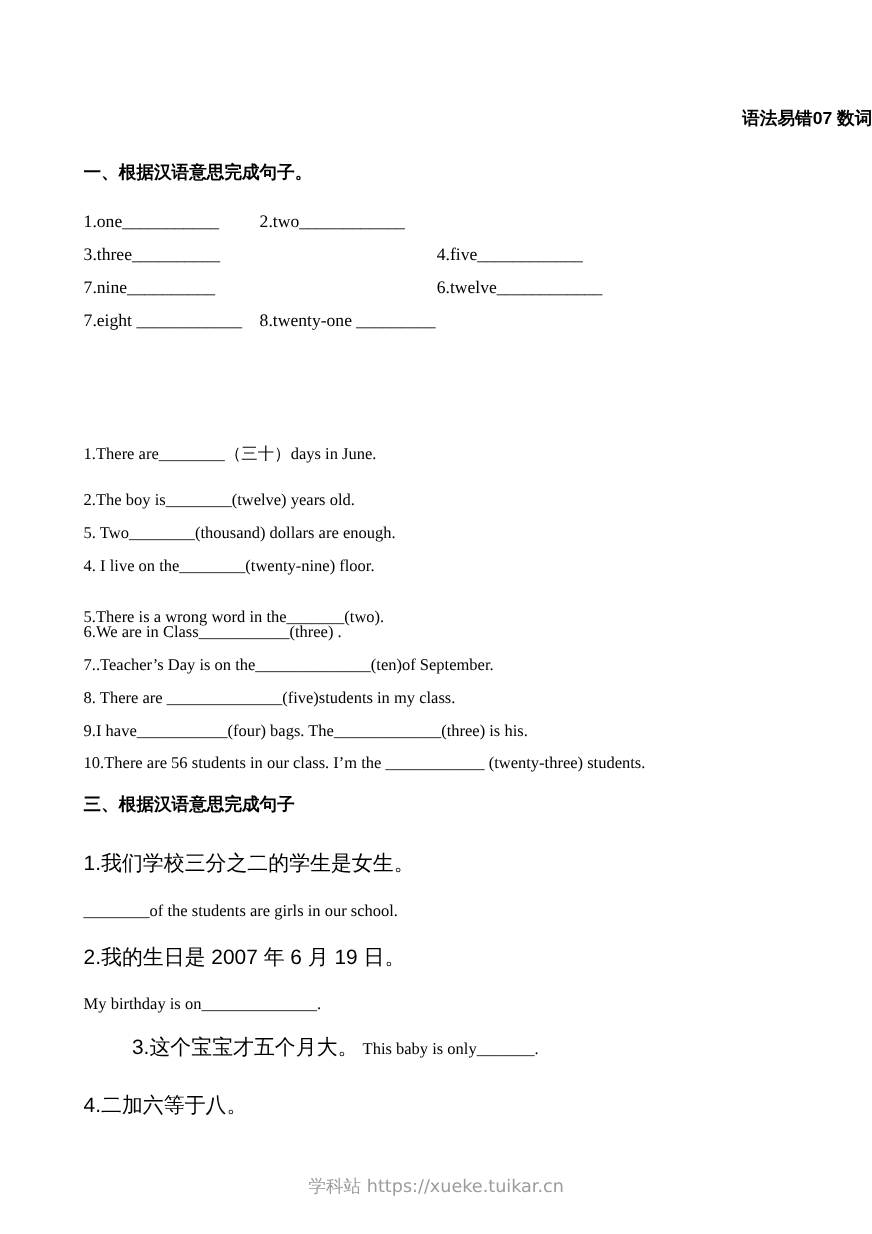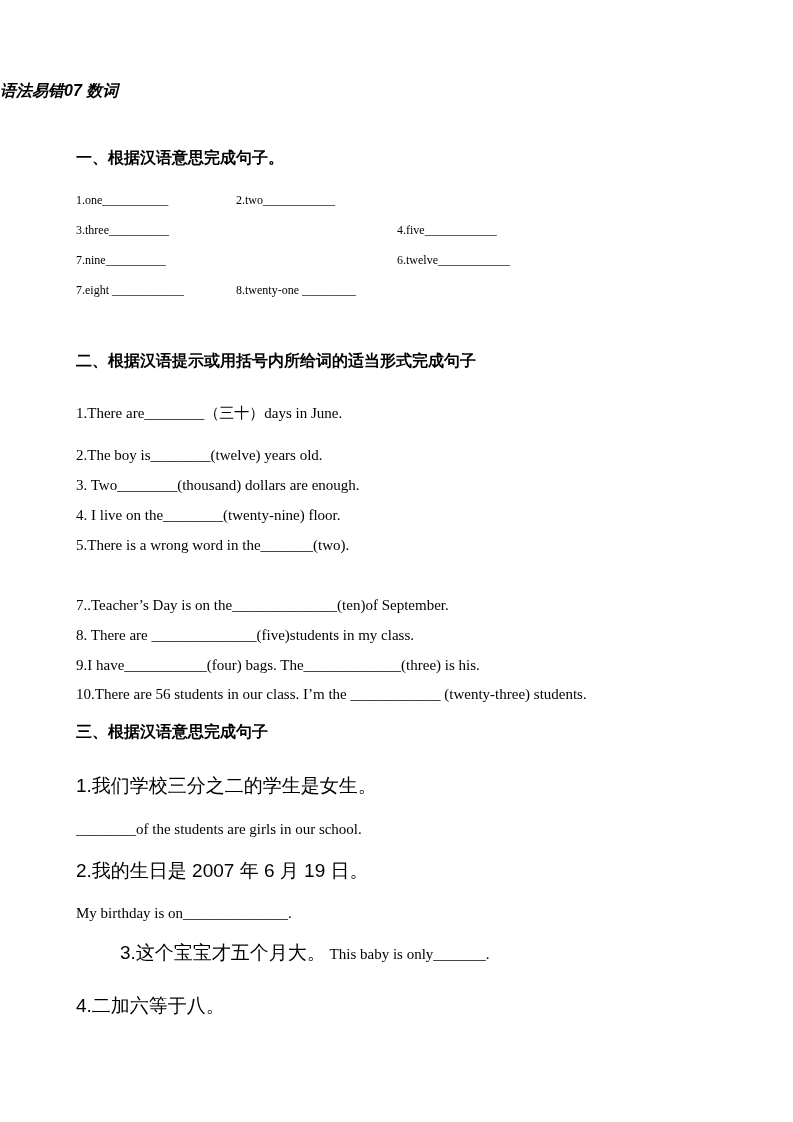--- a/index.html
+++ b/index.html
@@ -20,44 +20,43 @@
     position: absolute;
     left: 76px;
     white-space: pre;
     font-size: 15px;
     line-height: 20px;
     font-family: "Liberation Serif", serif;
   }
   .doc-title {
     position: absolute;
     left: 0;
-    top: 81px;
+    top: 98px;
     width: 100%;
-    text-align: left;
+    text-align: right;
     font-family: "Liberation Sans", sans-serif;
     font-weight: bold;
     font-size: 16px;
     white-space: pre;
-    font-style: italic;
   }
   .sec-heading {
     font-family: "Liberation Sans", sans-serif;
     font-weight: bold;
     font-size: 16px;
   }
   .ordinal-row {
     position: absolute;
     left: 0;
     width: 793px;
     height: 20px;
   }
   .ordinal-row span {
     position: absolute;
     white-space: pre;
-    font-size: 12px;
+    font-size: 16px;
     font-family: "Liberation Serif", serif;
   }
   .col-left  { left: 76px; }
   .col-mid   { left: 236px; }
   .col-right { left: 397px; }
   .cn-sans {
     font-family: "Liberation Sans", sans-serif;
     font-size: 19px;
   }
   .en-serif {
@@ -95,38 +94,39 @@
   </div>
   <div class="ordinal-row" style="top:253px;">
     <span class="col-left">7.nine__________</span>
     <span class="col-right">6.twelve____________</span>
   </div>
   <div class="ordinal-row" style="top:283px;">
     <span class="col-left">7.eight ____________</span>
     <span class="col-mid">8.twenty-one _________</span>
   </div>
 
-  <div class="line sec-heading" style="top:351px;">二、根据汉语提示或用括号内所给词的适当形式完成句子</div>
 
   <div class="line" style="top:403px;">1.There are________（三十）days in June.</div>
   <div class="line" style="top:445px;">2.The boy is________(twelve) years old.</div>
-  <div class="line" style="top:475px;">3. Two________(thousand) dollars are enough.</div>
+  <div class="line" style="top:475px;">5. Two________(thousand) dollars are enough.</div>
   <div class="line" style="top:505px;">4. I live on the________(twenty-nine) floor.</div>
-  <div class="line" style="top:535px;">5.There is a wrong word in the_______(two).</div>
+  <div class="line" style="top:551px;">5.There is a wrong word in the_______(two).</div>
+  <div class="line" style="top:565px;">6.We are in Class___________(three) .</div>
   <div class="line" style="top:595px;">7..Teacher’s Day is on the______________(ten)of September.</div>
   <div class="line" style="top:625px;text-align:right;">8. There are ______________(five)students in my class.</div>
   <div class="line" style="top:655px;">9.I have___________(four) bags. The_____________(three) is his.</div>
   <div class="line" style="top:684px;">10.There are 56 students in our class. I’m the ____________ (twenty-three) students.</div>
 
   <div class="line sec-heading" style="top:722px;">三、根据汉语意思完成句子</div>
 
   <div class="line cn-sans" style="top:776px;">1.我们学校三分之二的学生是女生。</div>
   <div class="line en-serif" style="top:819px;">________of the students are girls in our school.</div>
 
   <div class="line cn-sans" style="top:861px;">2.我的生日是 2007 年 6 月 19 日。</div>
   <div class="line en-serif" style="top:903px;">My birthday is on______________.</div>
 
   <div class="line" style="top:943px;margin-left:44px;"><span class="cn-sans">3.这个宝宝才五个月大。</span><span class="en-serif"> This baby is only_______.</span></div>
 
   <div class="line cn-sans" style="top:996px;">4.二加六等于八。</div>
 
+  <div class="footer">学科站 https://xueke.tuikar.cn</div>
 
 </div>
 
 </body></html>

